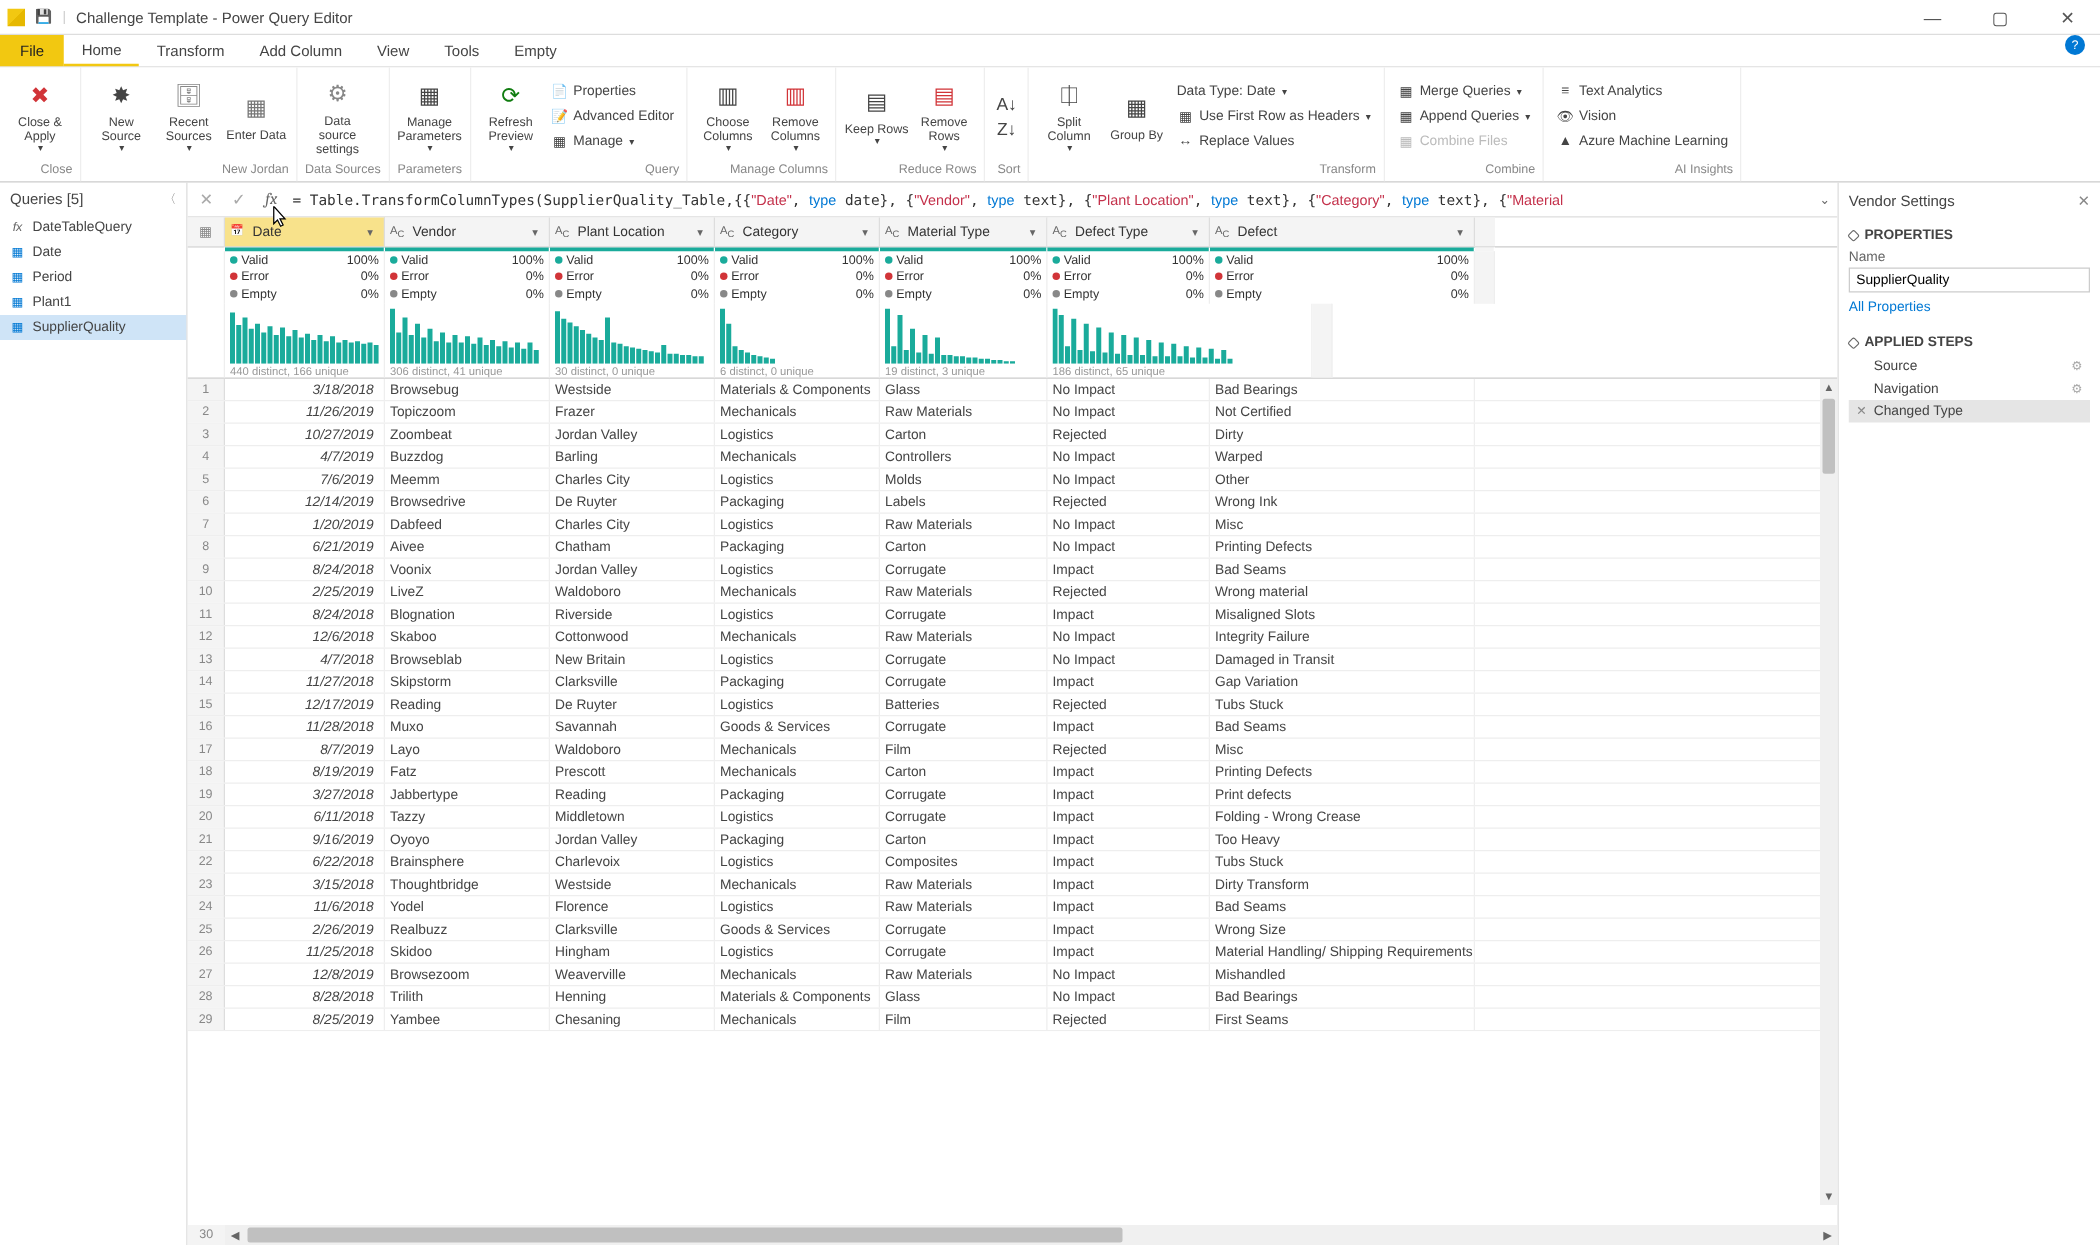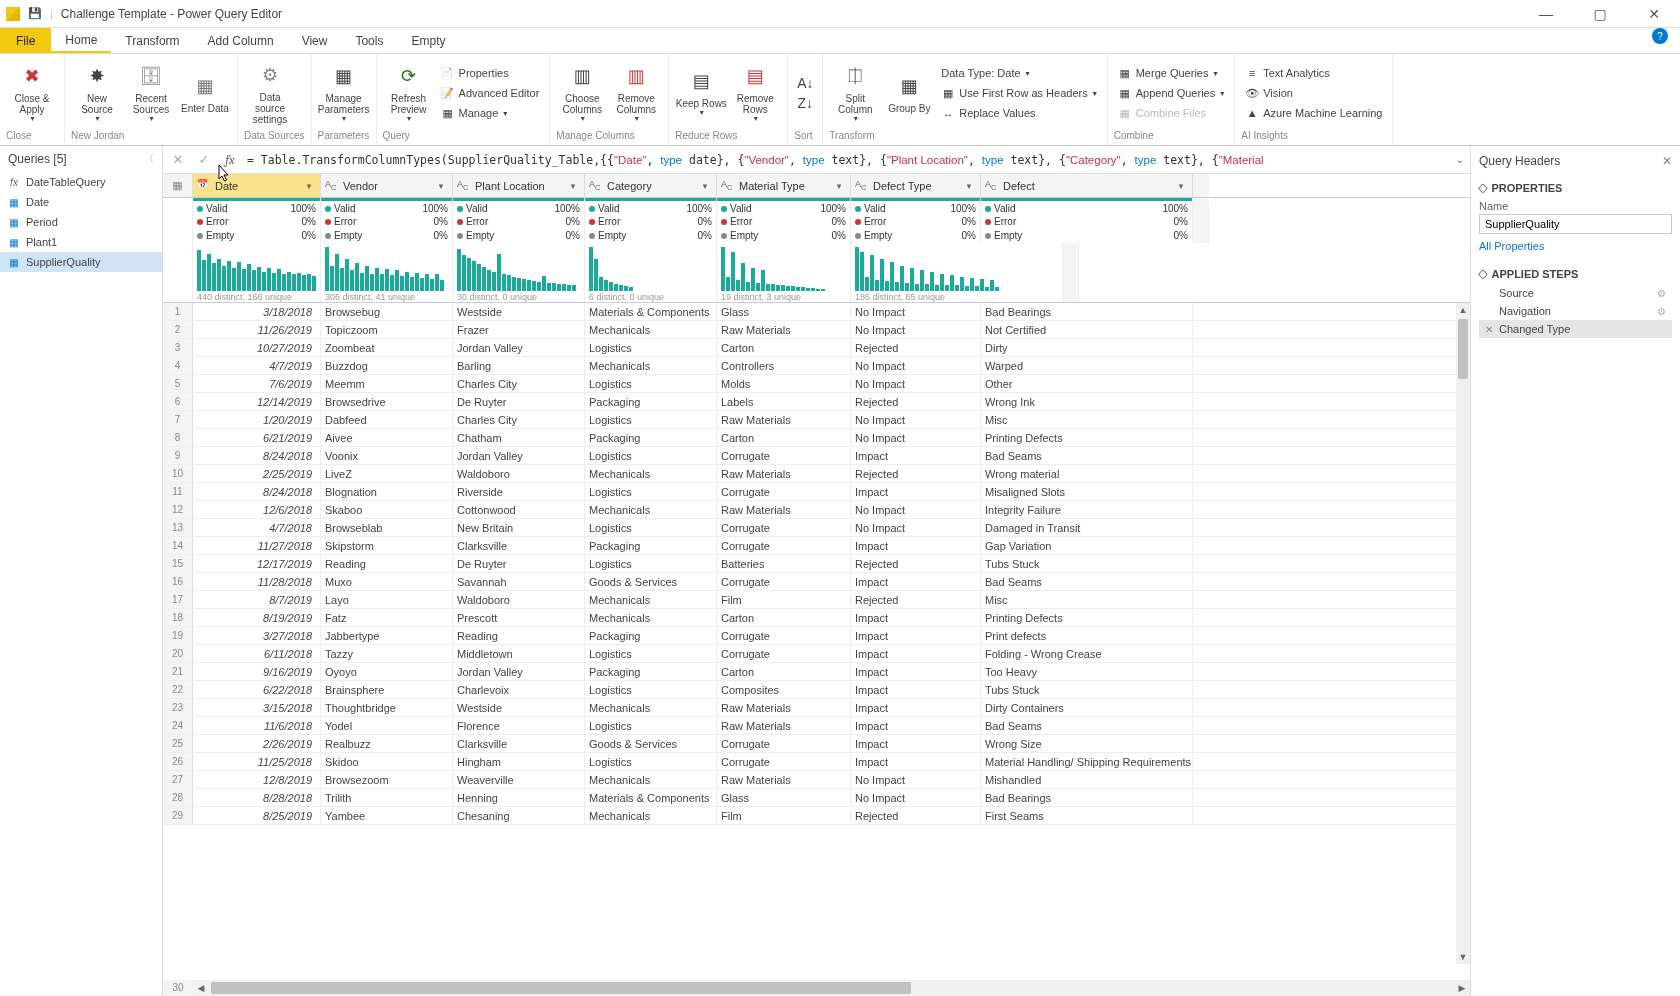--- a/index.html
+++ b/index.html
@@ -17,34 +17,34 @@
 .ribbon-tabs { display: flex; height: 26px; align-items: stretch; border-bottom: 1px solid #ddd; }
 .file-tab { background: #f2c811; color: #222; padding: 0 16px; display: flex; align-items: center; font-size: 12px; }
 .ribbon-tab { padding: 0 14px; display: flex; align-items: center; font-size: 12px; color: #444; }
 .ribbon-tab.active { border-bottom: 2px solid #f2c811; }
 .help-icon { margin-left: auto; margin-right: 12px; width: 16px; height: 16px; border-radius: 50%; background: #0078d4; color: #fff; display: flex; align-items: center; justify-content: center; font-size: 10px; }
 
 
 .ribbon { display: flex; height: 92px; border-bottom: 1px solid #ccc; background: #fff; }
 .rib-group { display: flex; flex-direction: column; border-right: 1px solid #eee; padding: 2px 6px; }
 .rib-group-items { display: flex; flex: 1; align-items: center; gap: 2px; }
-.rib-group-label { text-align: left; font-size: 10px; color: #888; padding-bottom: 2px; }
+.rib-group-label { text-align: right; font-size: 10px; color: #888; padding-bottom: 2px; }
 .rib-btn-lg { display: flex; flex-direction: column; align-items: center; justify-content: center; width: 52px; height: 66px; font-size: 10px; color: #444; text-align: center; line-height: 1.1; }
 .rib-btn-lg .ico { width: 28px; height: 28px; margin-bottom: 2px; display: flex; align-items: center; justify-content: center; font-size: 18px; }
 .rib-btn-sm { display: flex; align-items: center; gap: 4px; font-size: 11px; color: #444; padding: 2px 4px; height: 20px; white-space: nowrap; }
 .rib-btn-sm .ico { width: 14px; height: 14px; display: inline-flex; align-items: center; justify-content: center; font-size: 11px; }
 .rib-col { display: flex; flex-direction: column; justify-content: center; }
 .chev { font-size: 8px; margin-left: 1px; }
 .disabled { color: #bbb; }
 .ico-close{color:#d13438;} .ico-grid{color:#777;} .ico-db{color:#888;} .ico-gear{color:#888;}
 .ico-red{color:#d13438;} .ico-green{color:#107c10;}
 
 
 .body-area { display: flex; height: calc(996px - 28px - 26px - 92px); }
-.queries-pane { width: 163px; border-right: 1px solid #ddd; display: flex; flex-direction: column; }
+.queries-pane { width: 150px; border-right: 1px solid #ddd; display: flex; flex-direction: column; }
 .pane-header { display: flex; align-items: center; padding: 6px 8px; font-size: 12px; color: #444; }
 .pane-collapse { margin-left: auto; color: #888; font-size: 10px; }
 .query-item { display: flex; align-items: center; gap: 6px; padding: 4px 8px; font-size: 11px; color: #444; }
 .query-item.sel { background: #cfe4f7; }
 .q-ico { width: 12px; height: 12px; display: inline-flex; align-items: center; justify-content: center; font-size: 10px; }
 .q-fx { font-style: italic; color: #666; }
 .q-tbl { color: #0078d4; }
 
 .center { flex: 1; display: flex; flex-direction: column; overflow: hidden; }
 .formula-bar { display: flex; align-items: center; height: 28px; border-bottom: 1px solid #ddd; padding: 0 6px; gap: 8px; }
@@ -926,21 +926,21 @@
             <div class="cell w-defect">Tubs Stuck</div>
           </div>
           <div class="row">
             <div class="rownum">23</div>
             <div class="cell w-date date">3/15/2018</div>
             <div class="cell w-vendor">Thoughtbridge</div>
             <div class="cell w-plant">Westside</div>
             <div class="cell w-cat">Mechanicals</div>
             <div class="cell w-mat">Raw Materials</div>
             <div class="cell w-dtype">Impact</div>
-            <div class="cell w-defect">Dirty Containers</div>
+            <div class="cell w-defect">Dirty Transform</div>
           </div>
           <div class="row">
             <div class="rownum">24</div>
             <div class="cell w-date date">11/6/2018</div>
             <div class="cell w-vendor">Yodel</div>
             <div class="cell w-plant">Florence</div>
             <div class="cell w-cat">Logistics</div>
             <div class="cell w-mat">Raw Materials</div>
             <div class="cell w-dtype">Impact</div>
             <div class="cell w-defect">Bad Seams</div>
@@ -1005,21 +1005,21 @@
     <div class="hscroll">
       <div style="width:30px;height:16px;background:#f4f4f4;text-align:center;line-height:16px;color:#888;font-size:10px;">30</div>
       <div class="arr" style="left:30px;">◀</div>
       <div class="hthumb" style="left:48px;width:700px;"></div>
       <div class="arr" style="right:0;">▶</div>
     </div>
   </div>
 
   <div class="settings">
     <div class="settings-header">
-      <span>Query Headers</span>
+      <span>Vendor Settings</span>
       <span class="x">✕</span>
     </div>
     <div class="sect-hdr">PROPERTIES</div>
     <div class="name-label">Name</div>
     <input class="name-input" value="SupplierQuality" style="">
     <a class="link">All Properties</a>
     <div class="sect-hdr">APPLIED STEPS</div>
     <div id="steps">
         <div class="step">
           <span class="del"></span>

